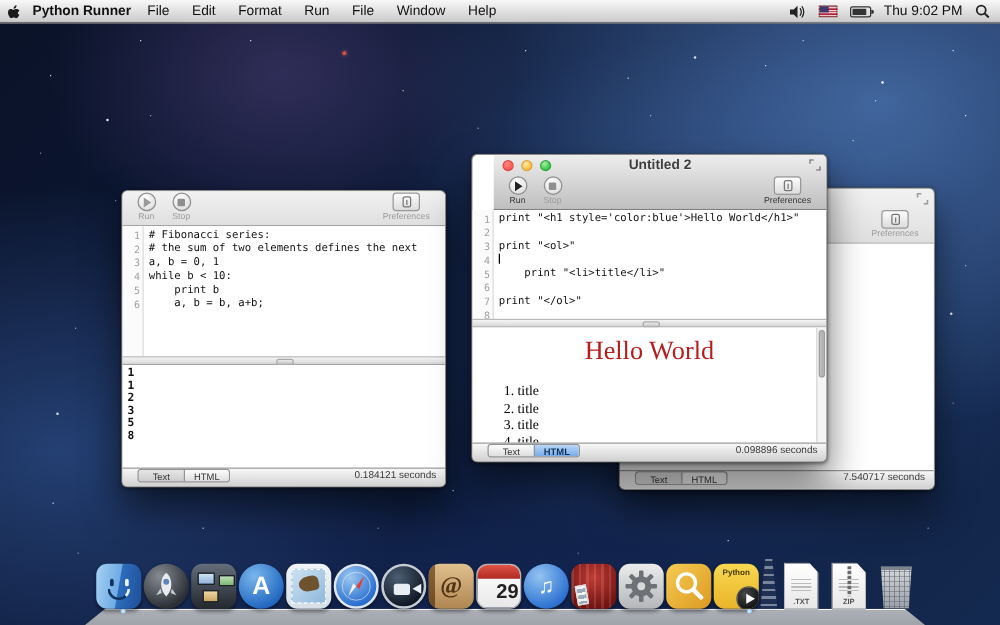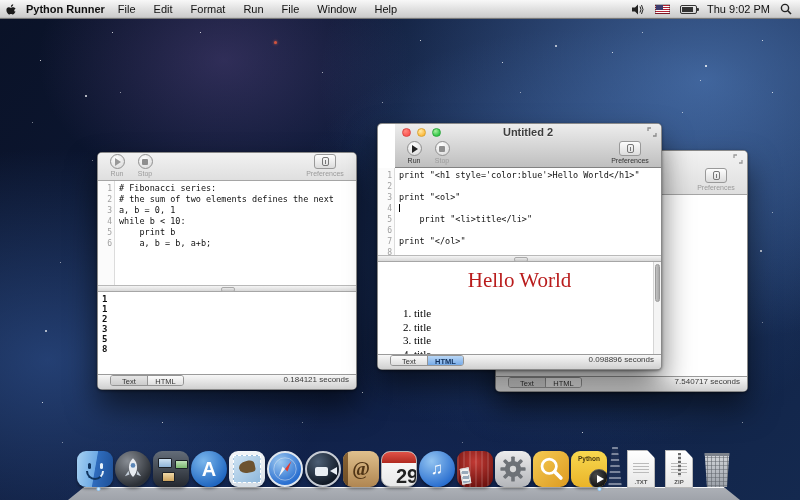--- a/index.html
+++ b/index.html
@@ -150,21 +150,21 @@
   .ic-mail .bird { position:absolute; left:10px; top:10px; width:16px; height:12px; background:#6d5330; border-radius:60% 40% 30% 60%; transform:rotate(-12deg); }
   .ic-safari { background:radial-gradient(circle at 35% 28%, #9cc8f0, #2a6fd0 72%); border-radius:50%; border:2px solid #dfe6ee; }
   .ic-facetime { background:radial-gradient(circle at 35% 28%, #4c5e74, #101824 75%); border-radius:50%; border:2px solid #c7ccd4; }
   .ic-facetime .cam { position:absolute; left:8px; top:14px; width:13px; height:9px; background:#e9eef4; border-radius:2px; }
   .ic-facetime .lens { position:absolute; left:23px; top:14px; width:0; height:0; border-right:7px solid #e9eef4; border-top:4.5px solid transparent; border-bottom:4.5px solid transparent; }
   .ic-abook { background:linear-gradient(#e0c08d,#b08651); }
   .ic-abook::before { content:""; position:absolute; left:0; top:0; bottom:0; width:5px; background:linear-gradient(#8a6436,#6d4c24); }
   .ic-abook .at { color:#503415; font-size:19px; font-weight:bold; font-family:"Liberation Serif",serif; }
   .ic-ical { background:linear-gradient(#ffffff,#e8e8e8); border:1px solid #b5b5b5; }
   .ic-ical .head { position:absolute; left:0; right:0; top:0; height:11px; background:linear-gradient(#e05348,#b02a20); }
-  .ic-ical .num { position:absolute; left:14px; right:0; top:13px; text-align:center; font-size:20px; font-weight:bold; color:#222; }
+  .ic-ical .num { position:absolute; left:14px; right:0; top:13px; text-align:center; font-size:16px; font-weight:bold; color:#222; }
   .ic-itunes { background:radial-gradient(circle at 35% 28%, #93c4f1, #2a6fd0 75%); border-radius:50%; color:#fff; font-size:17px; }
   .ic-pbooth { background:radial-gradient(circle at 50% 30%, #c23a34, #711310 80%); }
   .ic-pbooth::before { content:""; position:absolute; inset:0;
     background:repeating-linear-gradient(90deg, rgba(255,255,255,.12) 0 2px, transparent 2px 6px); }
   .ic-pbooth .strip { position:absolute; left:4px; bottom:3px; width:9px; height:16px; background:#f2f2f2; transform:rotate(-10deg);
     background-image:repeating-linear-gradient(#f2f2f2 0 2px, #9ab 2px 5px); border:1px solid #ddd; }
   .ic-sysprefs { background:linear-gradient(#ececec,#b4b6ba); }
   .ic-search { background:linear-gradient(135deg,#f5cb53,#dd9a20); }
   .ic-python { background:linear-gradient(#f8d84f,#eab429); }
   .ic-python .pylabel { position:absolute; top:4px; left:0; right:0; text-align:center; font-size:6.5px; font-weight:bold; color:#4a3a10; }

